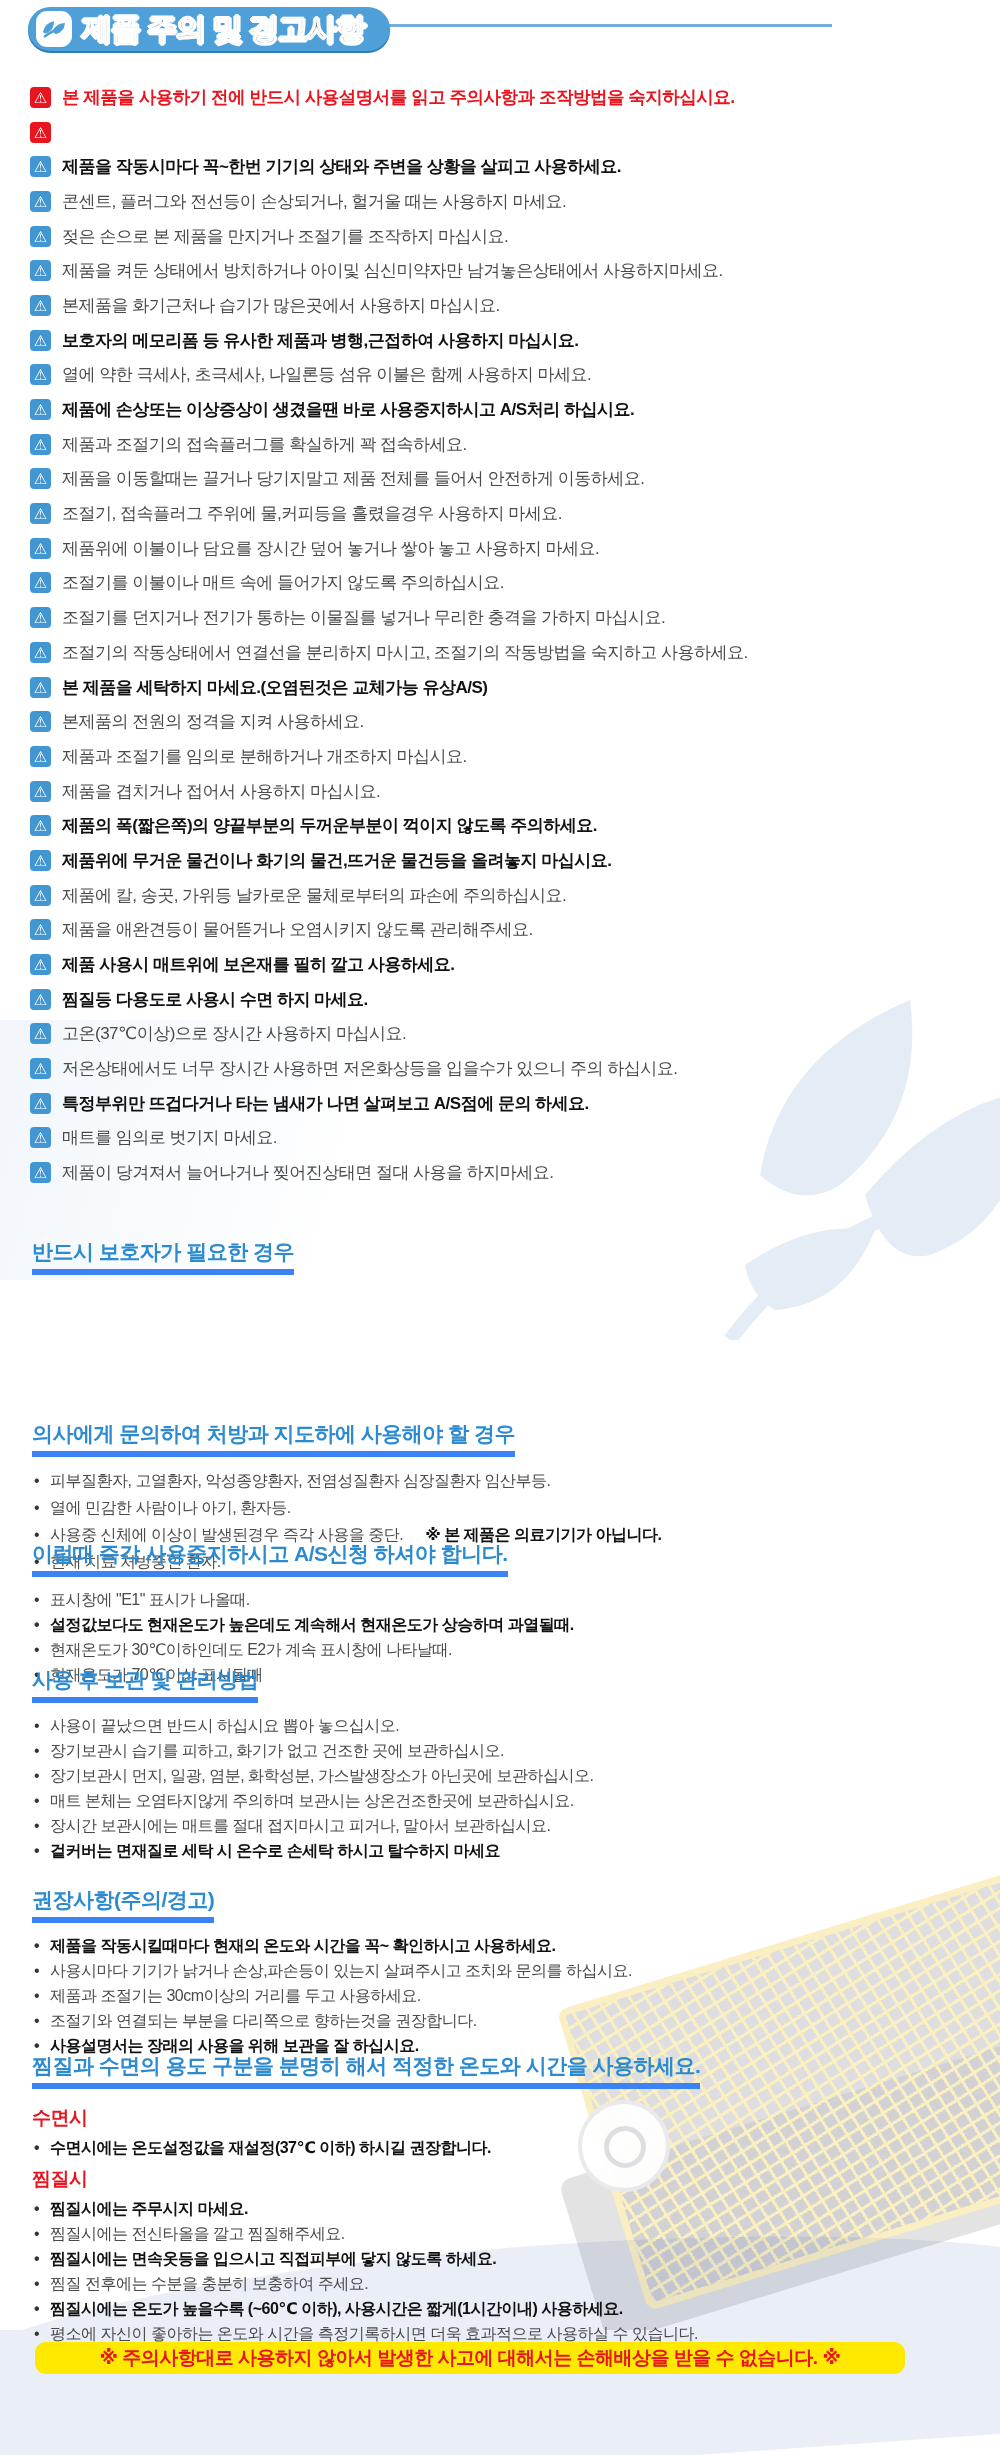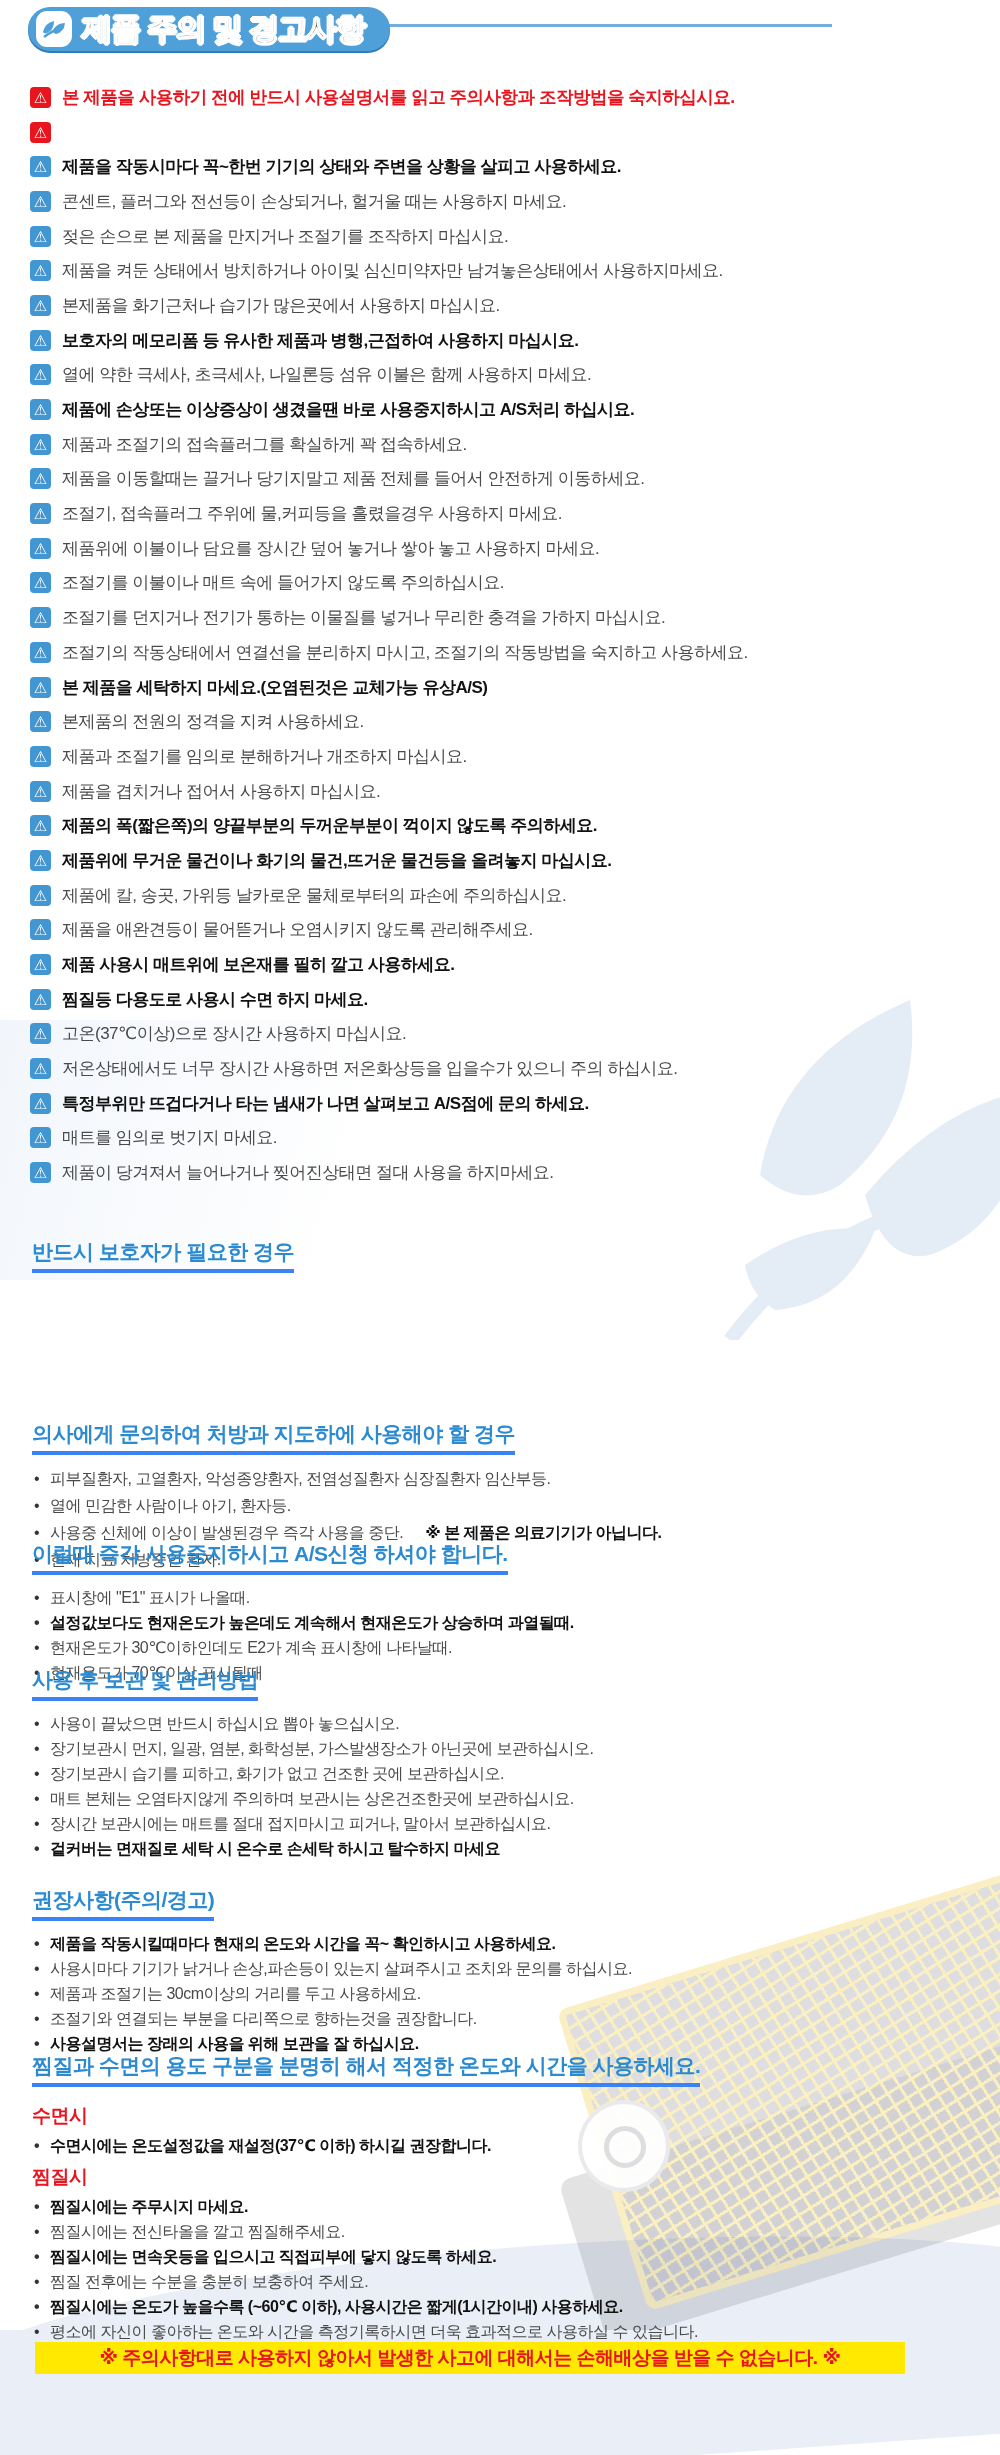--- a/index.html
+++ b/index.html
@@ -47,35 +47,35 @@
     display:flex;align-items:center;justify-content:center;font-size:15px;line-height:1;}
   .warn-icon.red{background:#e8141e;}
   .warn-icon.blue{background:#4296d2;}
   .warn-text{font-size:17px;color:#4a4a4a;letter-spacing:-0.5px;white-space:nowrap;}
   .warn-text.bold{color:#111;font-weight:bold;}
   .warn-text.red{color:#e8141e;font-weight:bold;font-size:17.5px;}
 
   
   .section{position:absolute;left:32px;width:940px;z-index:2;}
   .sec-title{display:inline-block;color:#2b8ad0;font-size:21px;font-weight:bold;
-    letter-spacing:-0.5px;border-bottom:4px solid #3b82f6;padding-bottom:3px;margin:0 0 10px 0;}
+    letter-spacing:-0.5px;border-bottom:6px solid #3b82f6;padding-bottom:3px;margin:0 0 10px 0;}
   ul.bullets{list-style:none;margin:0;padding:0;}
   ul.bullets li{position:relative;padding-left:18px;font-size:16px;color:#4a4a4a;
     letter-spacing:-0.5px;white-space:nowrap;}
   ul.bullets li::before{content:"\2022";position:absolute;left:2px;color:#333;}
   ul.bullets li.bold{color:#111;font-weight:bold;}
   .lh30 li{line-height:30px;} .lh27 li{line-height:27px;} .lh25 li{line-height:25px;}
   .cols{display:flex;} .col-left{width:440px;} .col-right{width:480px;}
   .inline-note{font-weight:bold;color:#111;margin-left:22px;}
   .red-label{color:#e8141e;font-size:19px;font-weight:bold;letter-spacing:-0.5px;margin:6px 0 4px 0;}
 
   
   .footer-band{position:absolute;left:0;top:2330px;width:1000px;height:53px;background:#e9eef7;z-index:1;}
   .footer-bar{position:absolute;left:35px;top:2342px;width:870px;height:32px;background:#ffe900;z-index:2;
-    display:flex;align-items:center;justify-content:center;}
+    display:flex;align-items:center;justify-content:center;border-radius:11px;}
   .footer-text{color:#e8141e;font-size:19px;font-weight:bold;letter-spacing:-0.5px;white-space:nowrap;}
 </style>
 </head>
 <body>
 
 <div class="page">
 
   <div class="deco wash-left"></div>
   <div class="deco leaf-mark">
     <svg width="420" height="345" viewBox="0 0 420 345">
@@ -293,22 +293,22 @@
         <li class="normal">현재온도가 30℃이하인데도 E2가 계속 표시창에 나타날때.</li>
         <li class="normal">현재온도가 70℃이상 표시될때</li>
       </ul>
   </div>
 
   <div class="section" style="top:1666px;">
     <h3 class="sec-title">사용 후 보관 및 관리방법</h3>
     <ul class="bullets lh25">
 
     <li class="normal">사용이 끝났으면 반드시 하십시요 뽑아 놓으십시오.</li>
+        <li class="normal">장기보관시 습기를 피하고, 화기가 없고 건조한 곳에 보관하십시오.</li>
         <li class="normal">장기보관시 먼지, 일광, 염분, 화학성분, 가스발생장소가 아닌곳에 보관하십시오.</li>
-        <li class="normal">장기보관시 습기를 피하고, 화기가 없고 건조한 곳에 보관하십시오.</li>
         <li class="normal">매트 본체는 오염타지않게 주의하며 보관시는 상온건조한곳에 보관하십시요.</li>
         <li class="normal">장시간 보관시에는 매트를 절대 접지마시고 피거나, 말아서 보관하십시요.</li>
         <li class="bold">겉커버는 면재질로 세탁 시 온수로 손세탁 하시고 탈수하지 마세요</li>
       </ul>
   </div>
 
   <div class="section" style="top:1886px;">
     <h3 class="sec-title">권장사항(주의/경고)</h3>
     <ul class="bullets lh25">
 

